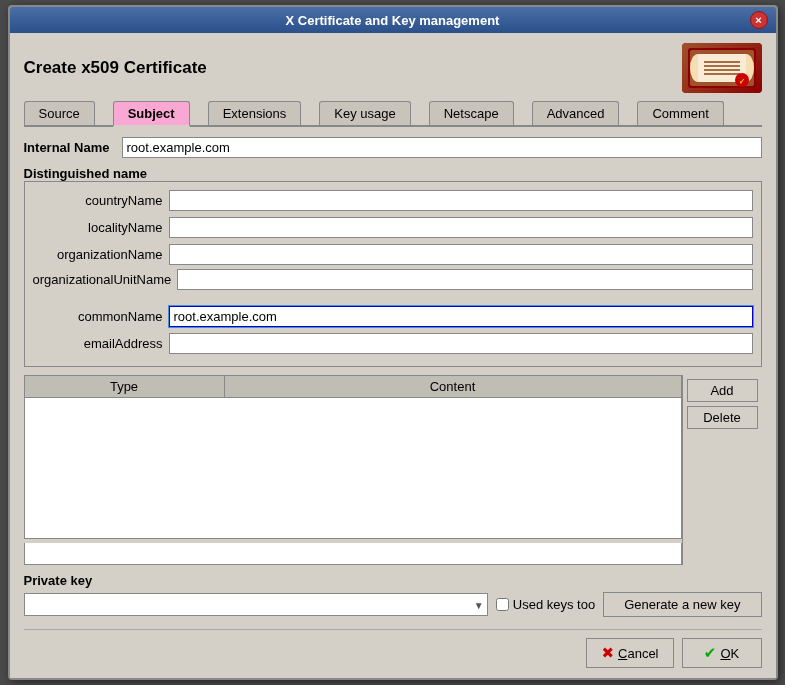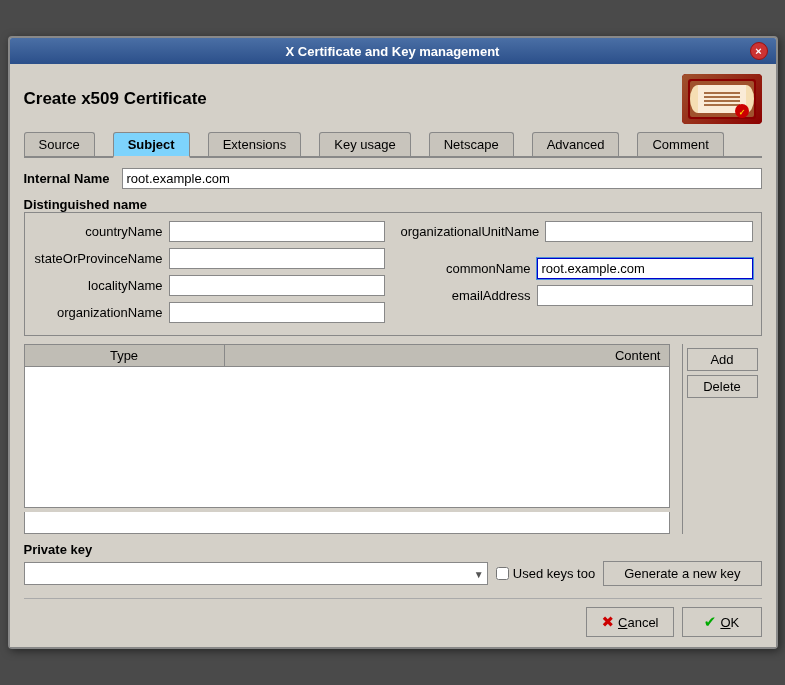--- a/index.html
+++ b/index.html
@@ -96,21 +96,21 @@
       padding: 4px 14px;
       border: 1px solid #888;
       border-bottom: none;
       background: #c8c4bc;
       cursor: pointer;
       margin-right: 18px;
       border-radius: 3px 3px 0 0;
       font-size: 13px;
     }
     .tab.active {
-      background: #7dd3fc;
+      background: #f9a8d4;
       border-bottom: 2px solid #d4d0c8;
       margin-bottom: -2px;
       font-weight: bold;
       z-index: 1;
     }
     .section {
       background: #d4d0c8;
     }
     .internal-name-row {
       display: flex;
@@ -135,21 +135,21 @@
       font-size: 13px;
     }
     .dn-box {
       border: 1px solid #888;
       padding: 8px;
       background: #d4d0c8;
       margin-bottom: 8px;
     }
     .dn-grid {
       display: grid;
-      grid-template-columns: 1fr 1fr;
+      grid-template-columns: 1fr;
       gap: 4px 16px;
       margin-bottom: 4px;
     }
     .dn-row {
       display: flex;
       align-items: center;
       gap: 6px;
     }
     .dn-field-label {
       min-width: 130px;
@@ -182,21 +182,21 @@
       width: 200px;
       padding: 3px 8px;
       border-right: 1px solid #888;
       font-weight: normal;
       text-align: center;
       font-size: 13px;
     }
     .th-content {
       flex: 1;
       padding: 3px 8px;
-      text-align: right;
+      text-align: center;
       font-size: 13px;
     }
     .table-body {
       height: 140px;
       background: white;
       display: flex;
     }
     .table-actions {
       width: 80px;
       padding: 4px;
@@ -377,24 +377,20 @@
 
       <div class="dn-box">
         <div class="dn-grid">
 
           <div>
             <div class="dn-row">
               <span class="dn-field-label">countryName</span>
               <input class="dn-field-input" type="text" value="" style="">
             </div>
             <div class="dn-row" style="margin-top:6px;">
-              <span class="dn-field-label">stateOrProvinceName</span>
-              <input class="dn-field-input" type="text" value="" style="">
-            </div>
-            <div class="dn-row" style="margin-top:6px;">
               <span class="dn-field-label">localityName</span>
               <input class="dn-field-input" type="text" value="" style="">
             </div>
             <div class="dn-row" style="margin-top:6px;">
               <span class="dn-field-label">organizationName</span>
               <input class="dn-field-input" type="text" value="" style="">
             </div>
           </div>
 
           <div>
@@ -407,21 +403,21 @@
               <input class="dn-field-input highlight" type="text" value="root.example.com" style="">
             </div>
             <div class="dn-row" style="margin-top:6px;">
               <span class="dn-field-label">emailAddress</span>
               <input class="dn-field-input" type="text" value="" style="">
             </div>
           </div>
         </div>
       </div>
 
-      <div style="display:flex; gap:12px; margin-bottom:4px;">
+      <div style="display:flex; gap:0; margin-bottom:4px;">
         <div style="flex:1;">
           <div class="table-section">
             <div class="table-header">
               <div class="th-type">Type</div>
               <div class="th-content">Content</div>
             </div>
             <div class="table-body">
             </div>
           </div>
           <div class="table-input-row">

